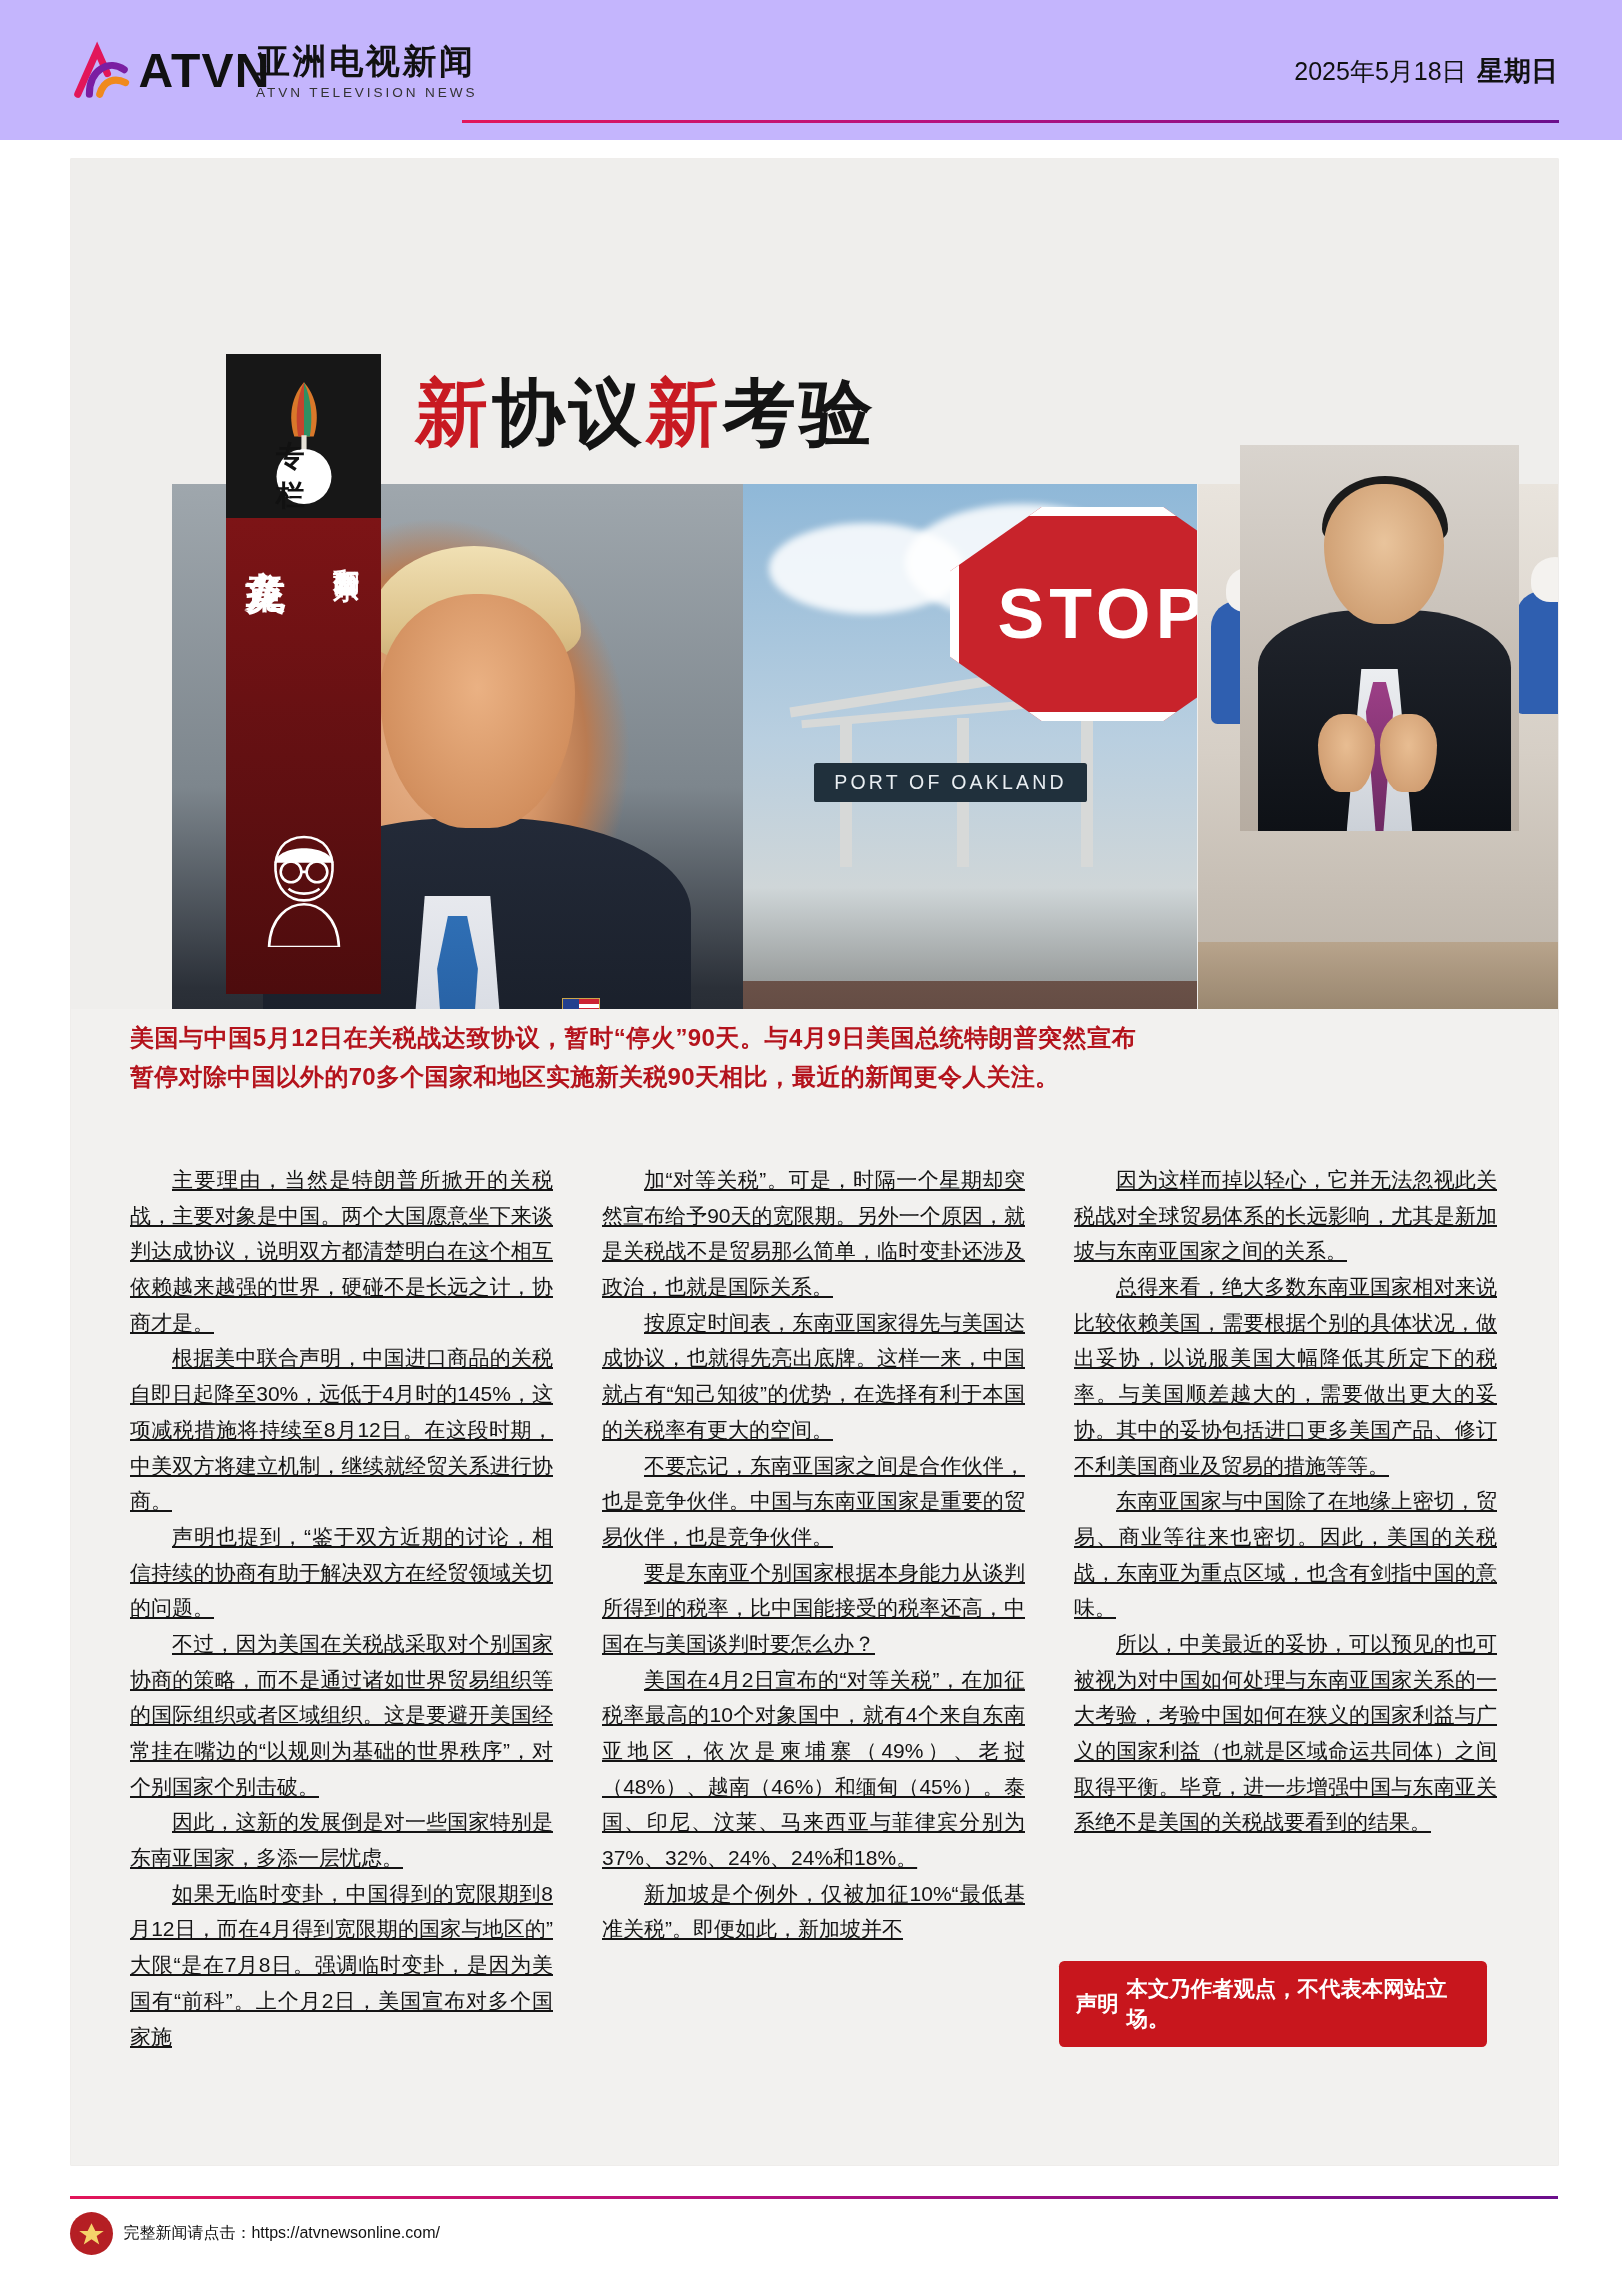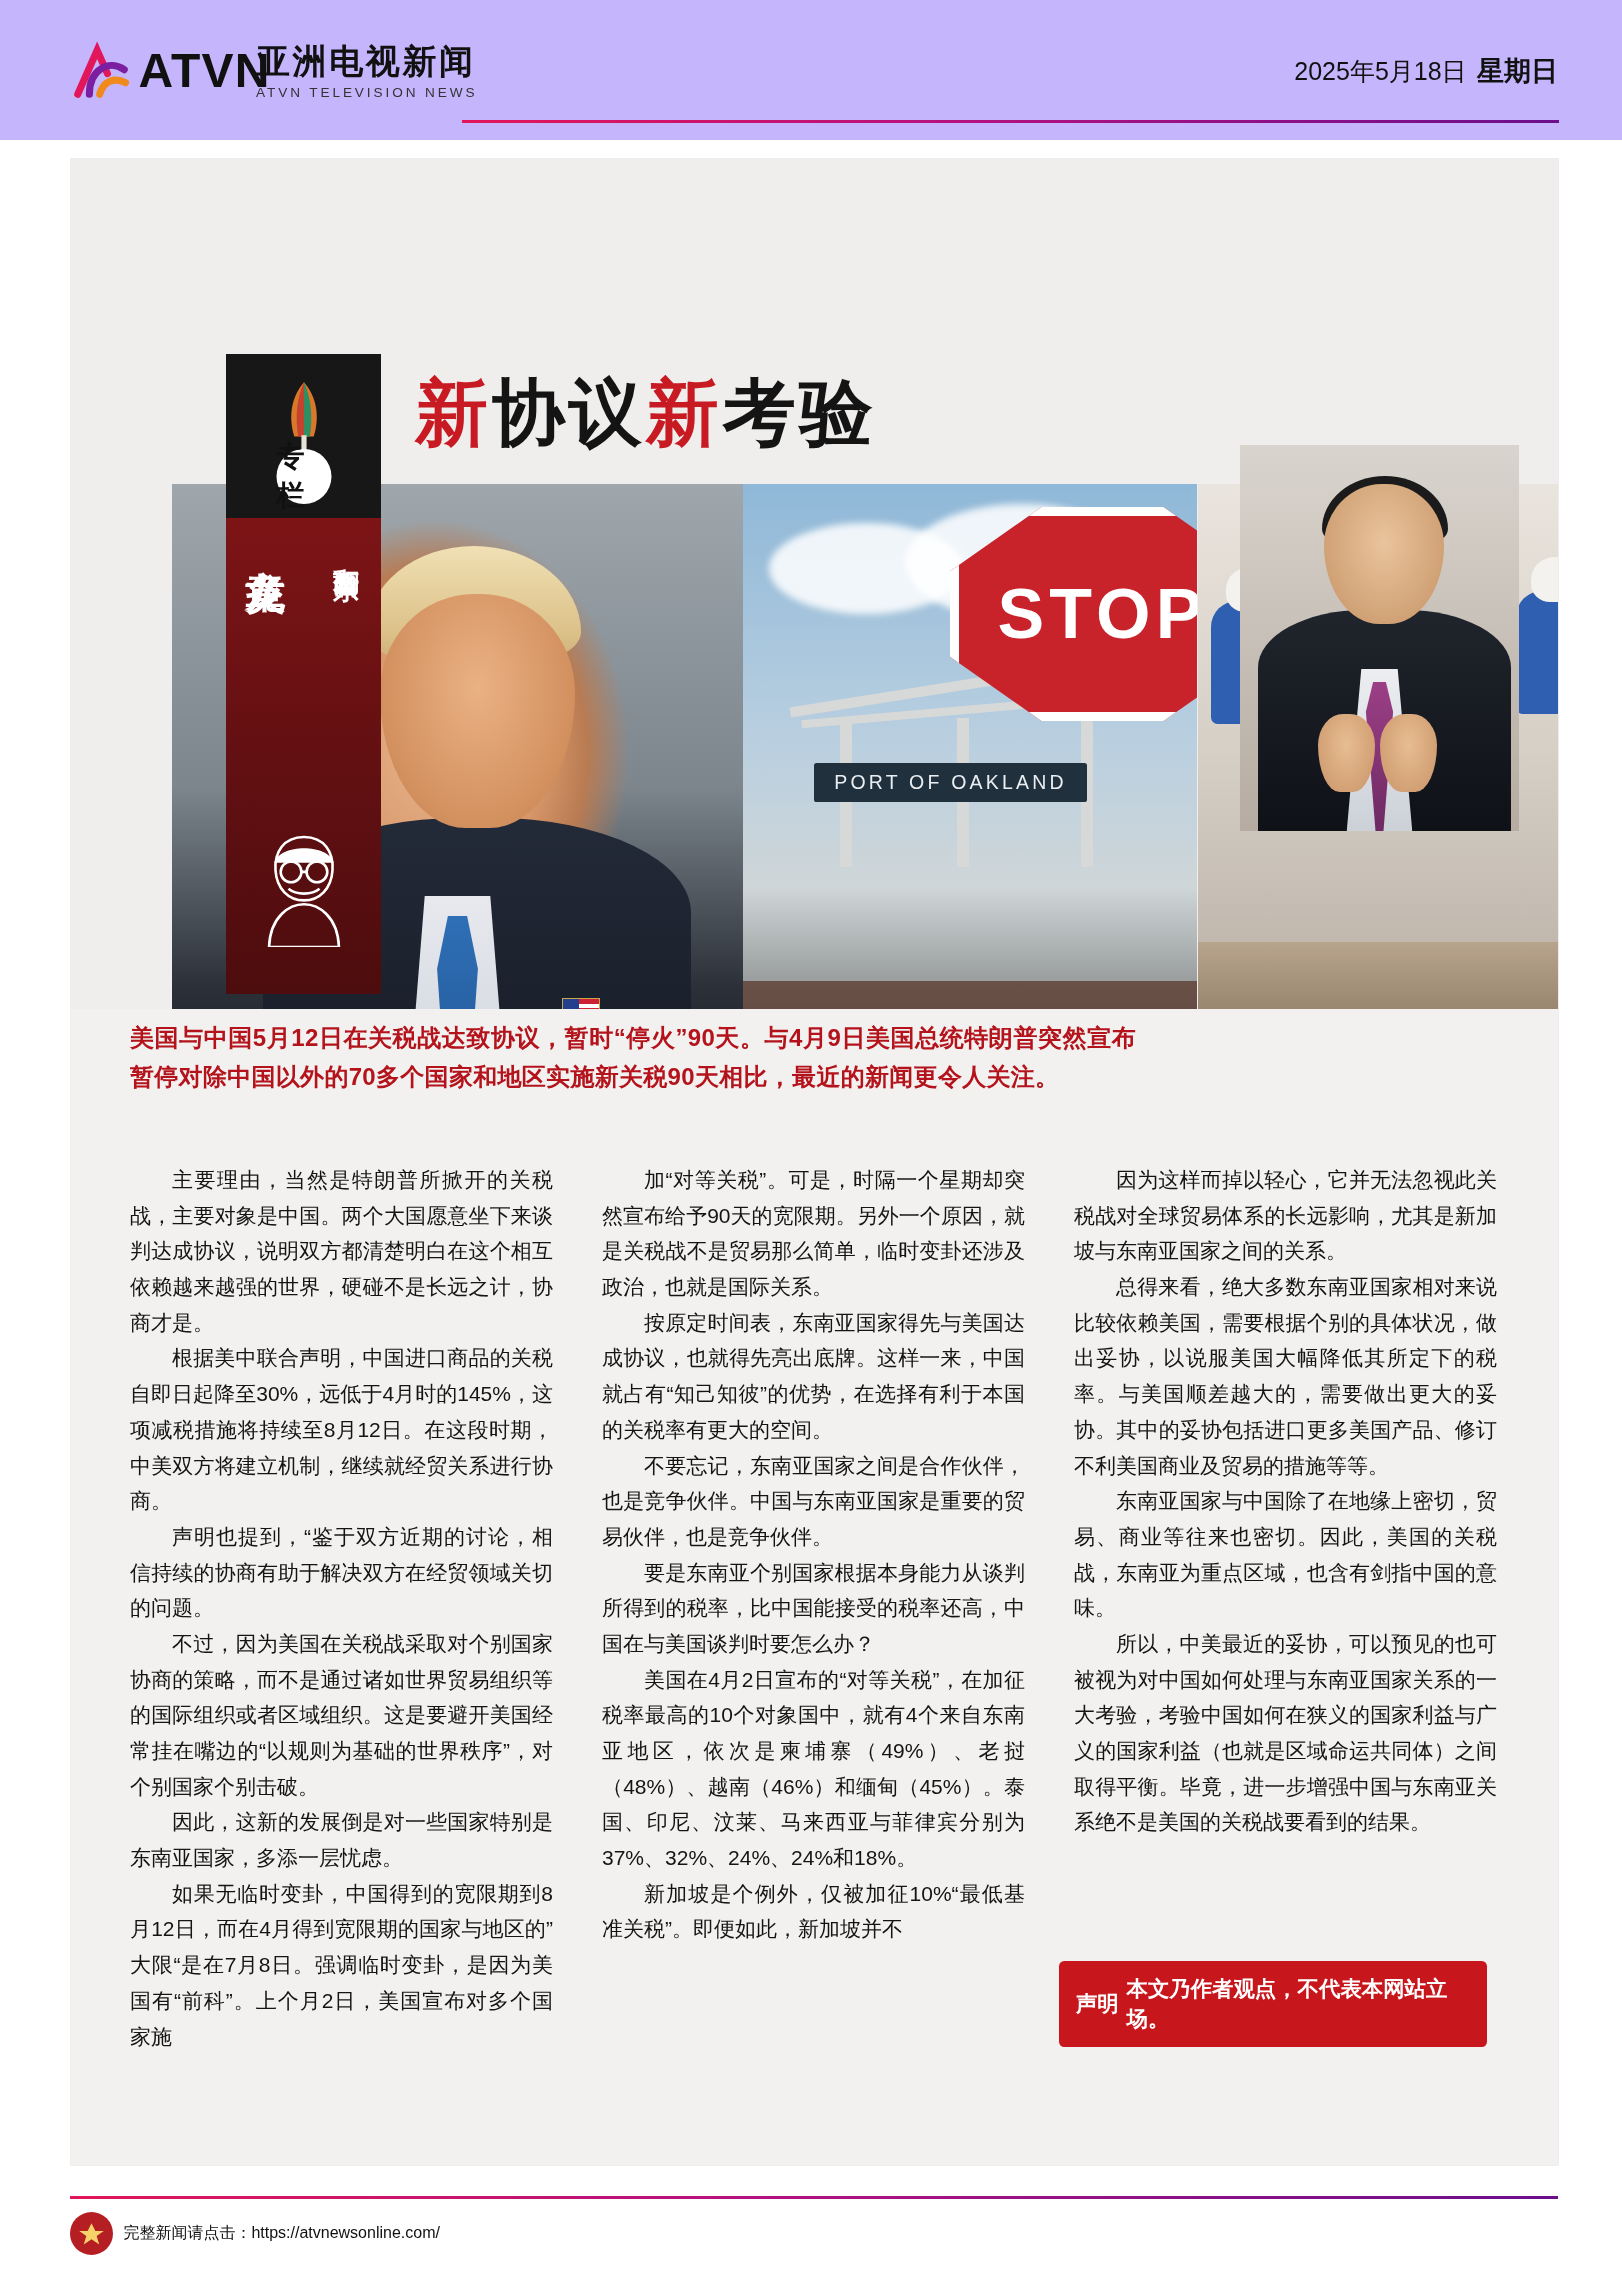--- a/index.html
+++ b/index.html
@@ -407,20 +407,21 @@
     height: 909px;
     display: flex;
     gap: 49px;
   }
   .col {
     width: 423px;
     font-size: 21px;
     line-height: 1.70;
     color: #141414;
     text-align: justify;
+    text-decoration: underline;
   }
   .col p {
     margin: 0 0 0 0;
     text-indent: 2em;
   }
 
   
   .disclaimer {
     position: absolute;
     right: 136px;

